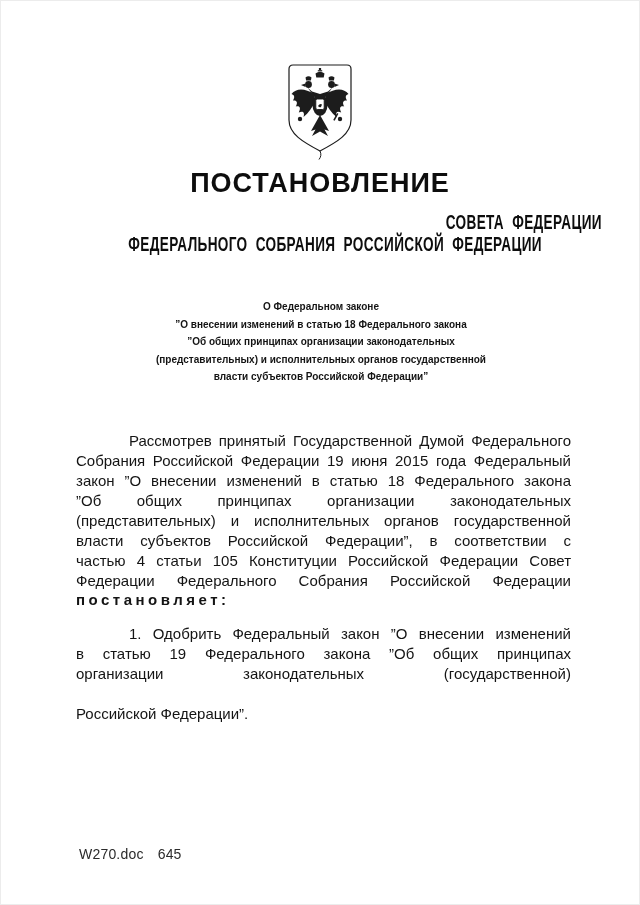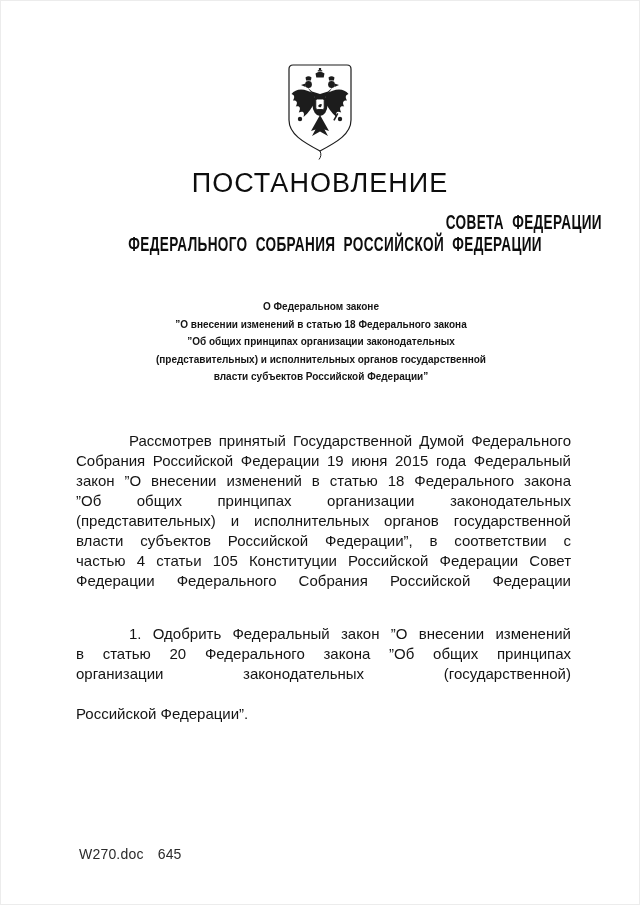--- a/index.html
+++ b/index.html
@@ -25,21 +25,21 @@
     width: 70px;
     height: 97px;
   }
 
   
   .title1 {
     position: absolute;
     top: 169px; left: 0; right: 0;
     text-align: center;
     font-size: 27px;
-    font-weight: normal;
+    font-weight: bold;
     letter-spacing: 1px;
     line-height: 1;
     color: #0d0d0d;
   }
   .title2, .title3 {
     position: absolute;
     left: 0; right: 0;
     text-align: right;
     line-height: 1;
   }
@@ -181,24 +181,25 @@
       <div class="line first">Рассмотрев принятый Государственной Думой Федерального</div>
       <div class="line">Собрания Российской Федерации 19 июня 2015 года Федеральный</div>
       <div class="line">закон ”О внесении изменений в статью 18 Федерального закона</div>
       <div class="line">”Об общих принципах организации законодательных</div>
       <div class="line">(представительных) и исполнительных органов государственной</div>
       <div class="line">власти субъектов Российской Федерации”, в соответствии с</div>
       <div class="line">частью 4 статьи 105 Конституции Российской Федерации Совет</div>
       <div class="line last">Федерации Федерального Собрания Российской Федерации</div>
     </div>
 
+  <div class="enacts">постановляет:</div>
 
   <div class="para p2">
       <div class="line first">1. Одобрить Федеральный закон ”О внесении изменений</div>
-      <div class="line">в статью 20 Федерального закона ”Об общих принципах</div>
+      <div class="line">в статью 19 Федерального закона ”Об общих принципах</div>
       <div class="line">организации законодательных (государственной)</div>
     </div>
 
   <div class="para-last">Российской Федерации”.</div>
 
   <div class="footer">
     <span>W270.doc</span><span class="num">645</span>
   </div>
 
 </div>

